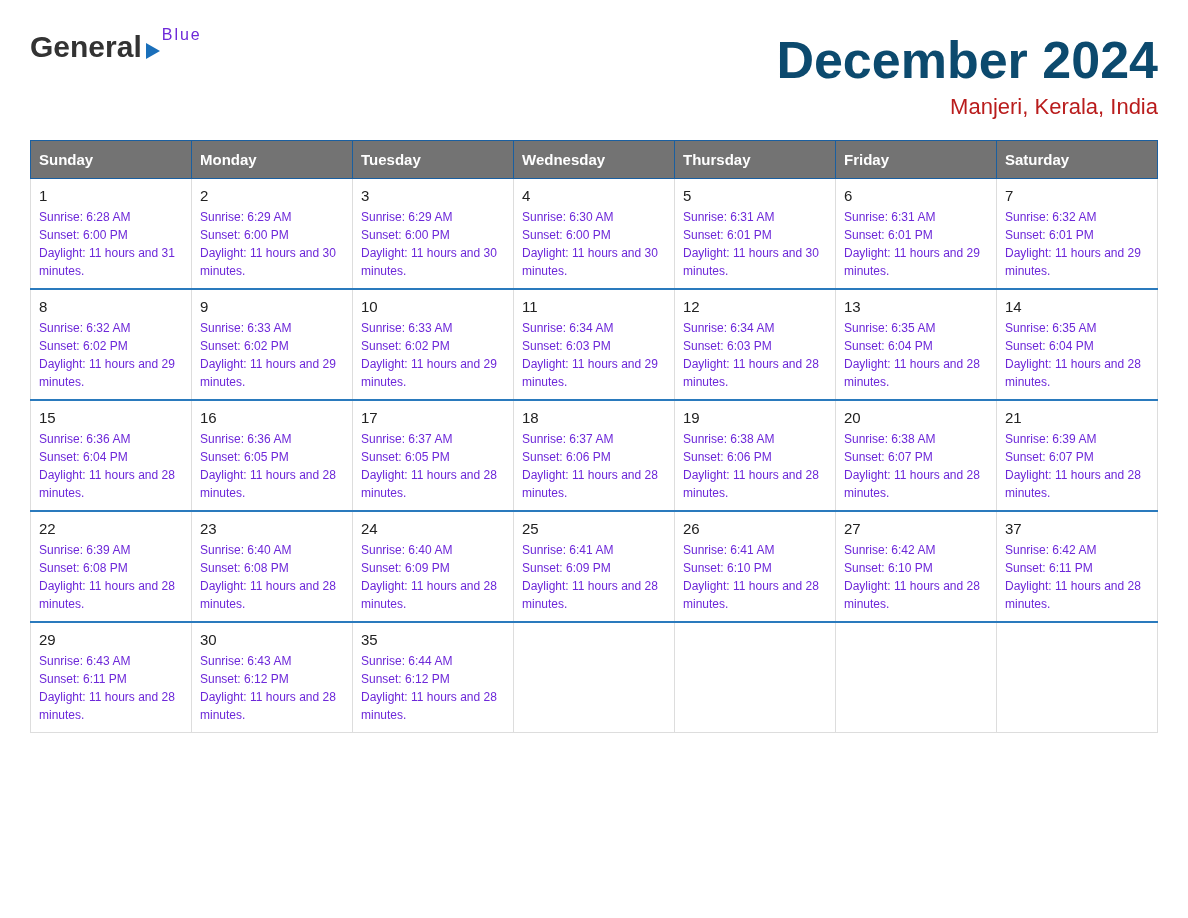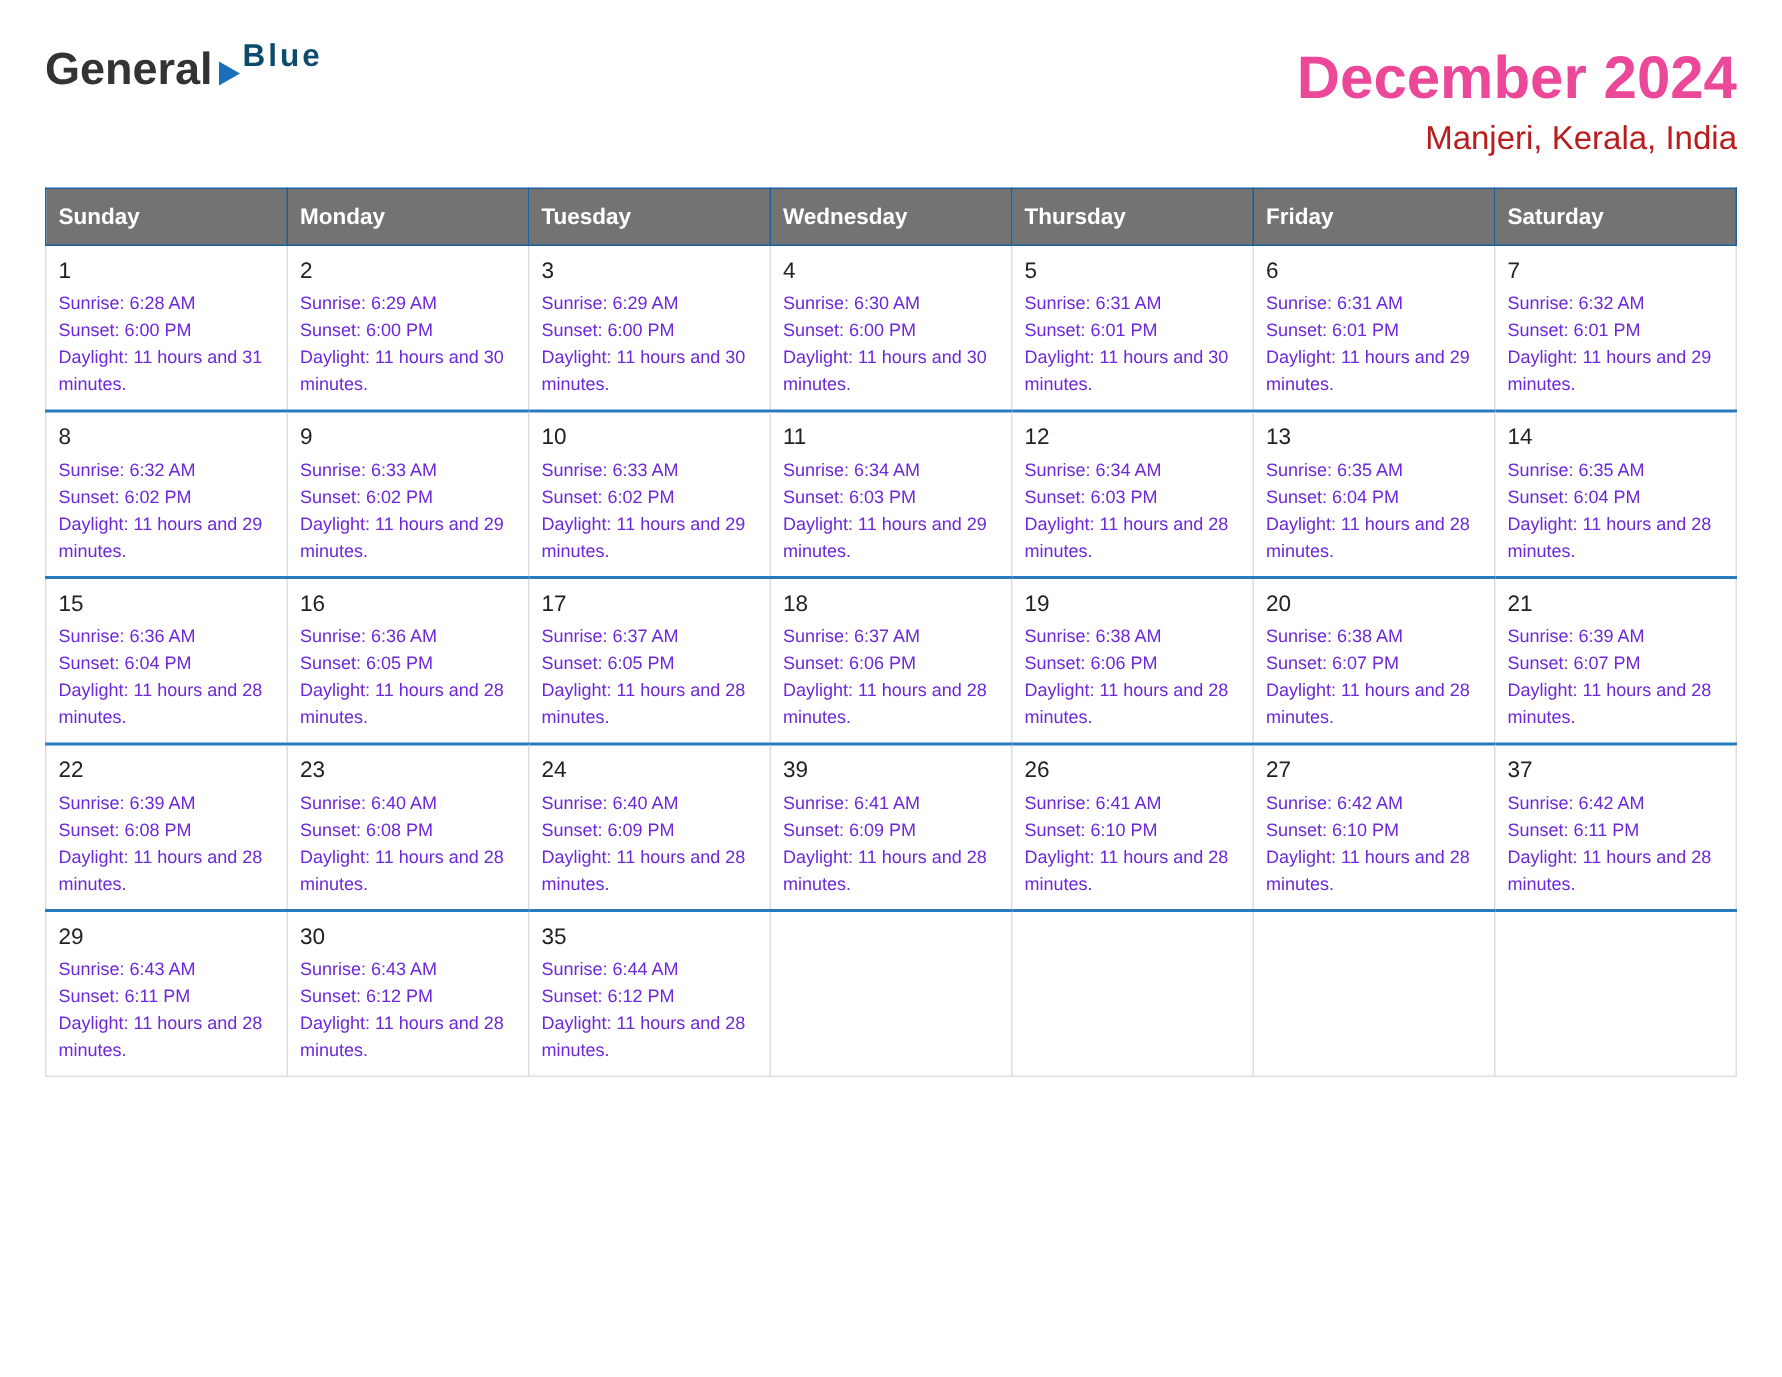--- a/index.html
+++ b/index.html
@@ -18,23 +18,23 @@
     }
     .logo-area {
       display: flex;
       flex-direction: row;
       align-items: flex-start;
     }
     .title-area {
       text-align: right;
     }
     .main-title {
-      font-size: 40px;
+      font-size: 52px;
       font-weight: bold;
-      color: #ec4899;
+      color: #0c4a6e;
       margin-left: 18px;
     }
     .subtitle {
       font-size: 22px;
       color: #b91c1c;
       margin-top: 4px;
     }
     .calendar-table {
       width: 100%;
       border-collapse: collapse;
@@ -83,21 +83,21 @@
 
 <div class="header">
   <div class="logo-area">
     <div>
       <span style="font-size:30px;font-weight:bold;color:#333;">General</span><span style="display:inline-block;margin-left:2px;vertical-align:middle;">
         <svg width="18" height="20" viewBox="0 0 18 20">
             <polygon points="2,2 16,10 2,18" fill="#1a6fba"></polygon>
           </svg>
       </span>
     </div>
-    <div style="color:#0c4a6e;font-size:21px;font-weight:bold;letter-spacing:2px;margin-top:-4px;">Blue</div>
+    <div style="color:#6d28d9;font-size:16px;font-weight:normal;letter-spacing:2px;margin-top:-4px;">Blue</div>
   </div>
   <div class="title-area">
     <div class="main-title">December 2024</div>
     <div class="subtitle">Manjeri, Kerala, India</div>
   </div>
 </div>
 
 <table class="calendar-table">
   <thead>
     <tr>
@@ -208,21 +208,21 @@
         </td>
         <td>
           <span class="day-number">23</span>
           <div class="day-info">Sunrise: 6:40 AM<br>Sunset: 6:08 PM<br>Daylight: 11 hours and 28 minutes.</div>
         </td>
         <td>
           <span class="day-number">24</span>
           <div class="day-info">Sunrise: 6:40 AM<br>Sunset: 6:09 PM<br>Daylight: 11 hours and 28 minutes.</div>
         </td>
         <td>
-          <span class="day-number">39</span>
+          <span class="day-number">25</span>
           <div class="day-info">Sunrise: 6:41 AM<br>Sunset: 6:09 PM<br>Daylight: 11 hours and 28 minutes.</div>
         </td>
         <td>
           <span class="day-number">26</span>
           <div class="day-info">Sunrise: 6:41 AM<br>Sunset: 6:10 PM<br>Daylight: 11 hours and 28 minutes.</div>
         </td>
         <td>
           <span class="day-number">27</span>
           <div class="day-info">Sunrise: 6:42 AM<br>Sunset: 6:10 PM<br>Daylight: 11 hours and 28 minutes.</div>
         </td>

